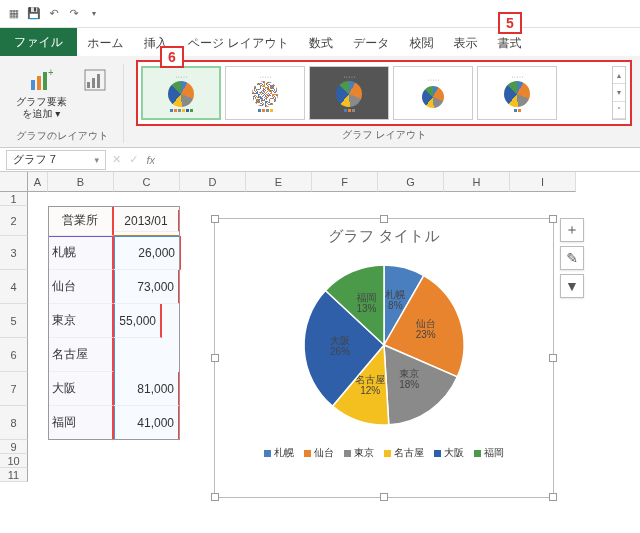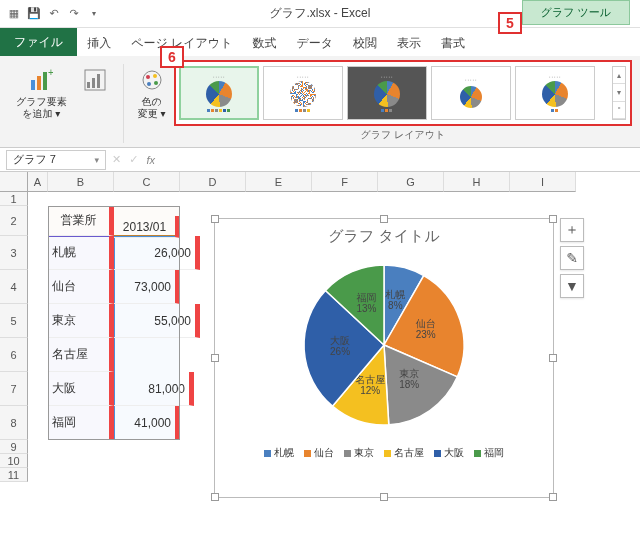--- a/index.html
+++ b/index.html
@@ -50,21 +50,21 @@
 .fx-area { display: flex; align-items: center; gap: 8px; padding: 0 6px; }
 .fx-label { font-style: italic; color: #888; }
 
 
 .grid-area { position: relative; background: #fff; height: 360px; }
 .colheads { display: flex; margin-left: 28px; height: 20px; }
 .colheads div { border-right: 1px solid #ddd; border-bottom: 1px solid #aaa; background: #f5f5f5; display: flex; align-items: center; justify-content: center; font-size: 11px; color: #555; }
 .rowheads { position: absolute; left: 0; top: 20px; width: 28px; }
 .rowheads div { height: 26px; border-bottom: 1px solid #ddd; border-right: 1px solid #aaa; background: #f5f5f5; display: flex; align-items: center; justify-content: center; font-size: 11px; color: #555; }
 .corner { position: absolute; left: 0; top: 0; width: 28px; height: 20px; background: #f5f5f5; border-right: 1px solid #aaa; border-bottom: 1px solid #aaa; }
-.cell { position: absolute; border-right: 5px solid #ef4444; border-bottom: 1px solid #eee; display: flex; align-items: center; padding: 0 4px; font-size: 12px; }
+.cell { position: absolute; border-right: 2px solid #ef4444; border-bottom: 1px solid #eee; display: flex; align-items: center; padding: 0 4px; font-size: 12px; }
 
 
 .tbl-border { position: absolute; border: 1px solid #999; }
 .sel-b { position: absolute; border: 1px solid #6a5acd; background: rgba(140,130,220,0.06); }
 .sel-c { position: absolute; border: 1px solid #4a90d9; background: rgba(100,160,230,0.05); }
 .sel-head { position: absolute; border: 1px solid #c08030; background: rgba(220,180,130,0.05); }
 
 
 .chart-obj { position: absolute; left: 214px; top: 218px; width: 340px; height: 280px; border: 1px solid #bbb; background: #fff; }
 .handle { position: absolute; width: 8px; height: 8px; background: #fff; border: 1px solid #999; }
@@ -80,28 +80,27 @@
 <body>
 
 <div class="titlebar">
   <div class="qat">
     <span class="qat-btn">▦</span>
     <span class="qat-btn">💾</span>
     <span class="qat-btn">↶</span>
     <span class="qat-btn">↷</span>
     <span class="qat-btn" style="font-size:8px">▾</span>
   </div>
-  <div class="title-text">グラフ.xlsx - Excel</div>
-  <div class="chart-tools-tab">グラフ ツール</div>
 </div>
 
 <div class="callout callout5">5</div>
 
 <div class="ribbon-tabs">
   <div class="tab file">ファイル</div>
+  <div class="tab">ホーム</div>
   <div class="tab">挿入</div>
   <div class="tab">ページ レイアウト</div>
   <div class="tab">数式</div>
   <div class="tab">データ</div>
   <div class="tab">校閲</div>
   <div class="tab">表示</div>
   <div class="tab">書式</div>
 </div>
 
 <div class="callout callout6">6</div>
@@ -125,38 +124,24 @@
         <div class="rbtn-icon">
             <svg width="24" height="24">
               <rect x="2" y="2" width="20" height="20" fill="none" stroke="#888"></rect>
               <rect x="4" y="14" width="3" height="6" fill="#888"></rect>
               <rect x="9" y="10" width="3" height="10" fill="#888"></rect>
               <rect x="14" y="6" width="3" height="14" fill="#888"></rect>
             </svg>
           </div>
       </div>
     </div>
+    <div class="rgroup-label">グラフのレイアウト</div>
   </div>
   <div class="sep"></div>
   <div class="rgroup" style="padding-right:2px">
-    <div class="rgroup-buttons">
-      <div class="rbtn">
-        <div class="rbtn-icon">
-            <svg width="24" height="24">
-              <circle cx="12" cy="12" r="9" fill="none" stroke="#888"></circle>
-              <circle cx="8" cy="9" r="2" fill="#d04050"></circle>
-              <circle cx="15" cy="8" r="2" fill="#f4c020"></circle>
-              <circle cx="16" cy="15" r="2" fill="#4a9a4a"></circle>
-              <circle cx="9" cy="16" r="2" fill="#4a7fbf"></circle>
-            </svg>
-          </div>
-        <div class="rbtn-label">色の
-変更 ▾</div>
-      </div>
-    </div>
     <div class="rgroup-label">&nbsp;</div>
   </div>
 
   <div class="style-gallery">
     <div class="style-row">
       <div class="style-thumb selected">
         <div class="thumb-title">･････</div>
         <div class="mini-pie" style="background: conic-gradient(#4a7fbf 0 8%, #e8842e 8% 31%, #8a8a8a 31% 49%, #f4c020 49% 61%, #2f5fa8 61% 87%, #4a9a4a 87% 100%)"></div>
         <div class="mini-legend">
             <span style="background:#4a7fbf"></span>
@@ -245,31 +230,31 @@
     <div style="height:14px">9</div>
     <div style="height:14px">10</div>
     <div style="height:14px">11</div>
   </div>
 
   <div class="sel-head" style="left:48px;top:34px;width:132px;height:30px"></div>
   <div class="sel-b" style="left:48px;top:64px;width:66px;height:204px"></div>
   <div class="sel-c" style="left:114px;top:64px;width:66px;height:204px"></div>
 
   <div class="cell" style="left:48px;top:34px;width:66px;height:30px;justify-content:center">営業所</div>
-  <div class="cell" style="left:114px;top:44px;width:66px;height:22px;justify-content:center">2013/01</div>
+  <div class="cell" style="left:114px;top:38px;width:66px;height:22px;justify-content:center">2013/01</div>
 
   <div class="cell" style="left:48px;top:64px;width:66px;height:34px">札幌</div>
-  <div class="cell" style="left:114px;top:64px;width:86px;height:34px;justify-content:flex-end">26,000</div>
+  <div class="cell" style="left:114px;top:64px;width:67px;height:34px;justify-content:flex-end">26,000</div>
   <div class="cell" style="left:48px;top:98px;width:66px;height:34px">仙台</div>
   <div class="cell" style="left:114px;top:98px;width:66px;height:34px;justify-content:flex-end">73,000</div>
   <div class="cell" style="left:48px;top:132px;width:66px;height:34px">東京</div>
-  <div class="cell" style="left:114px;top:132px;width:86px;height:34px;justify-content:flex-end">55,000</div>
+  <div class="cell" style="left:114px;top:132px;width:48px;height:34px;justify-content:flex-end">55,000</div>
   <div class="cell" style="left:48px;top:166px;width:66px;height:34px">名古屋</div>
   <div class="cell" style="left:48px;top:200px;width:66px;height:34px">大阪</div>
-  <div class="cell" style="left:114px;top:200px;width:80px;height:34px;justify-content:flex-end">81,000</div>
+  <div class="cell" style="left:114px;top:200px;width:66px;height:34px;justify-content:flex-end">81,000</div>
   <div class="cell" style="left:48px;top:234px;width:66px;height:34px">福岡</div>
   <div class="cell" style="left:114px;top:234px;width:66px;height:34px;justify-content:flex-end">41,000</div>
 
   <div class="tbl-border" style="left:48px;top:34px;width:132px;height:234px"></div>
 </div>
 
 <div class="chart-obj">
   <div class="chart-title">グラフ タイトル</div>
   <div class="pie-wrap">
     <svg id="pie-svg" width="190" height="190">

